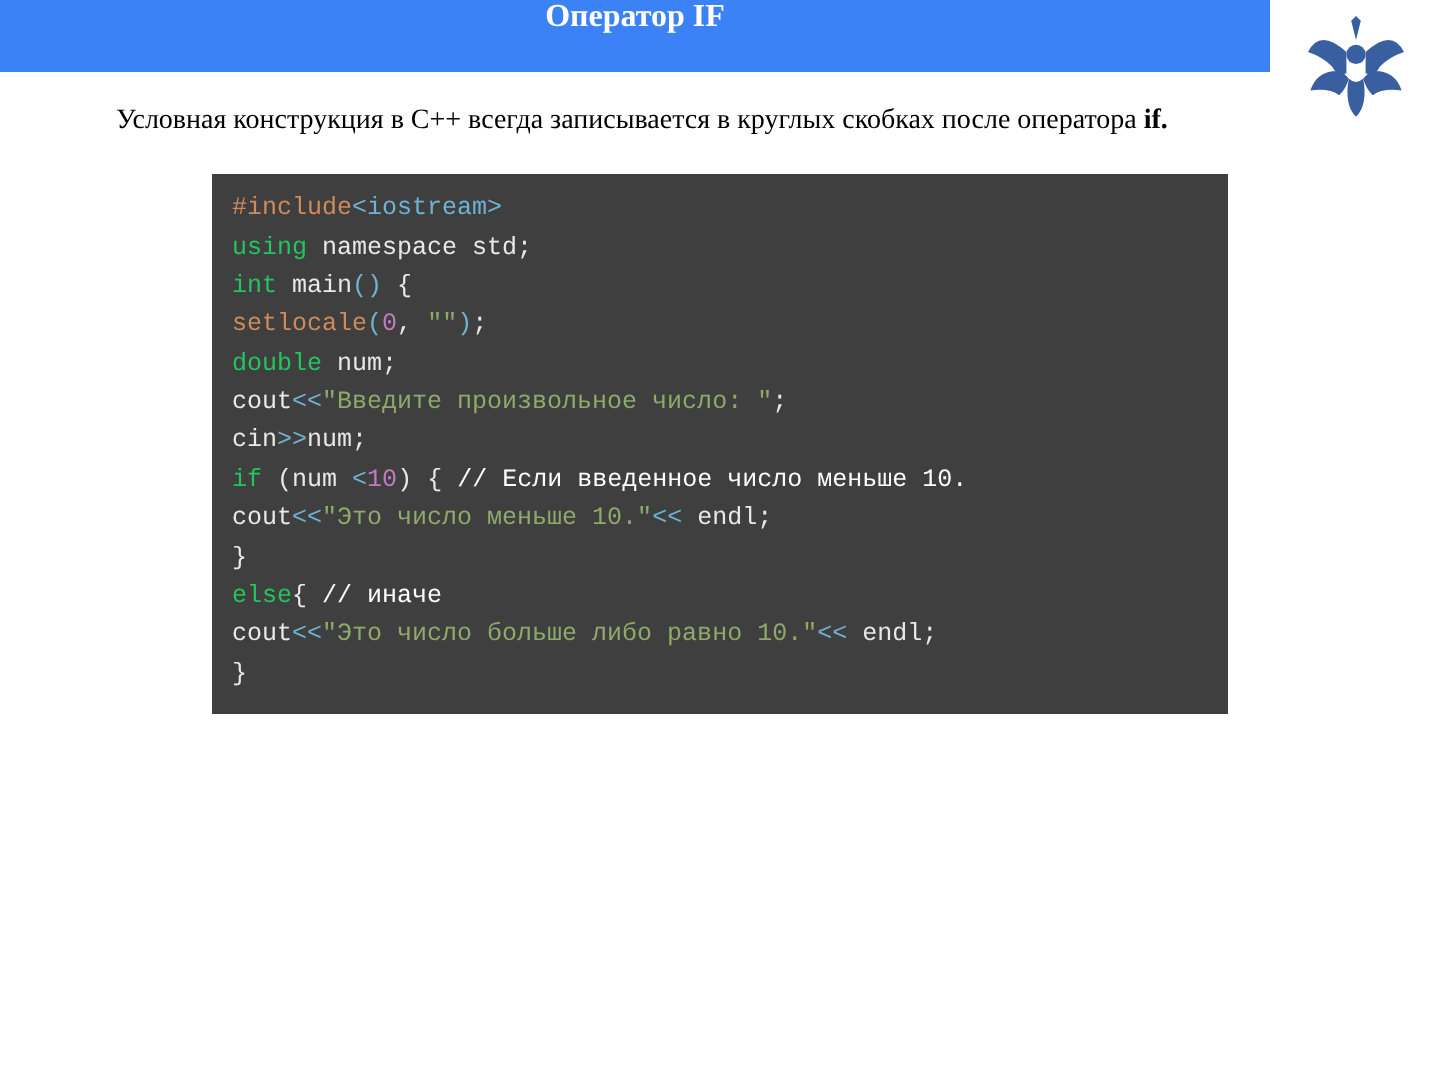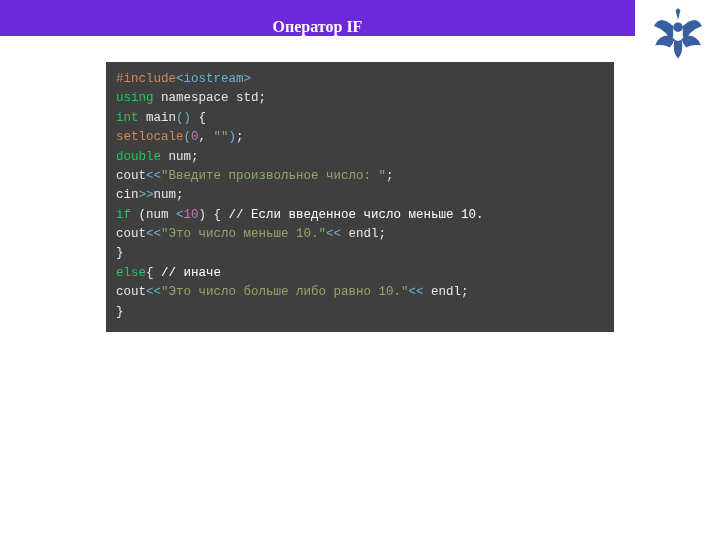--- a/index.html
+++ b/index.html
@@ -1,19 +1,19 @@
 <!DOCTYPE html>
 <html><head>
 <meta charset="utf-8">
 <style>
   * { box-sizing: border-box; margin: 0; padding: 0; }
   html, body { width: 720px; height: 540px; background: #fff; font-family: "Times New Roman", Times, serif; color: #000; }
   .header-bar {
-    width: 635px; height: 36px; background: #6d28d9;
-    display: flex; align-items: flex-end; justify-content: center;
+    width: 635px; height: 36px; background: #3b82f6;
+    display: flex; align-items: flex-start; justify-content: center;
   }
   .header-title { color: #fff; font-size: 16px; font-weight: bold; }
   .emblem {
     position: absolute; right: 12px; top: 2px; width: 60px; height: 60px;
     color: #3a5fa0;
   }
   .emblem svg { width: 100%; height: 100%; }
   .content {
     padding: 12px 30px 0 30px;
     font-size: 14px; line-height: 1.8;
@@ -58,20 +58,23 @@
       <path d="M42 40 Q20 20 10 40 Q22 44 30 52 Q34 60 42 58 Z"></path>
       <path d="M58 40 Q80 20 90 40 Q78 44 70 52 Q66 60 58 58 Z"></path>
       <path d="M38 56 Q18 54 12 72 Q28 70 36 76 Q42 70 44 62 Z"></path>
       <path d="M62 56 Q82 54 88 72 Q72 70 64 76 Q58 70 56 62 Z"></path>
       <path d="M44 62 Q40 84 50 94 Q60 84 56 62 Q50 68 44 62 Z"></path>
     </g>
   </svg>
 </div>
 
 <div class="content">
+  <p class="indent">
+    <span>Условная конструкция в С++ всегда записывается в круглых скобках после оператора </span><b>if.</b>
+  </p>
 
   <div class="code-block">
     <div><span class="c-preproc">#include</span><span class="c-op">&lt;iostream&gt;</span></div>
     <div><span class="c-keyword">using</span><span class="c-plain"> namespace std;</span></div>
     <div><span class="c-keyword">int</span><span class="c-plain"> main</span><span class="c-paren">()</span><span class="c-plain"> {</span></div>
     <div><span class="c-func">setlocale</span><span class="c-paren">(</span><span class="c-num">0</span><span class="c-plain">, </span><span class="c-str">""</span><span class="c-paren">)</span><span class="c-plain">;</span></div>
     <div><span class="c-keyword">double</span><span class="c-plain"> num;</span></div>
     <div><span class="c-plain">cout</span><span class="c-op">&lt;&lt;</span><span class="c-str">"Введите произвольное число: "</span><span class="c-plain">;</span></div>
     <div><span class="c-plain">cin</span><span class="c-op">&gt;&gt;</span><span class="c-plain">num;</span></div>
     <div><span class="c-keyword">if</span><span class="c-plain"> (num </span><span class="c-op">&lt;</span><span class="c-num">10</span><span class="c-plain">) { </span><span class="c-comment">// Если введенное число меньше 10.</span></div>

